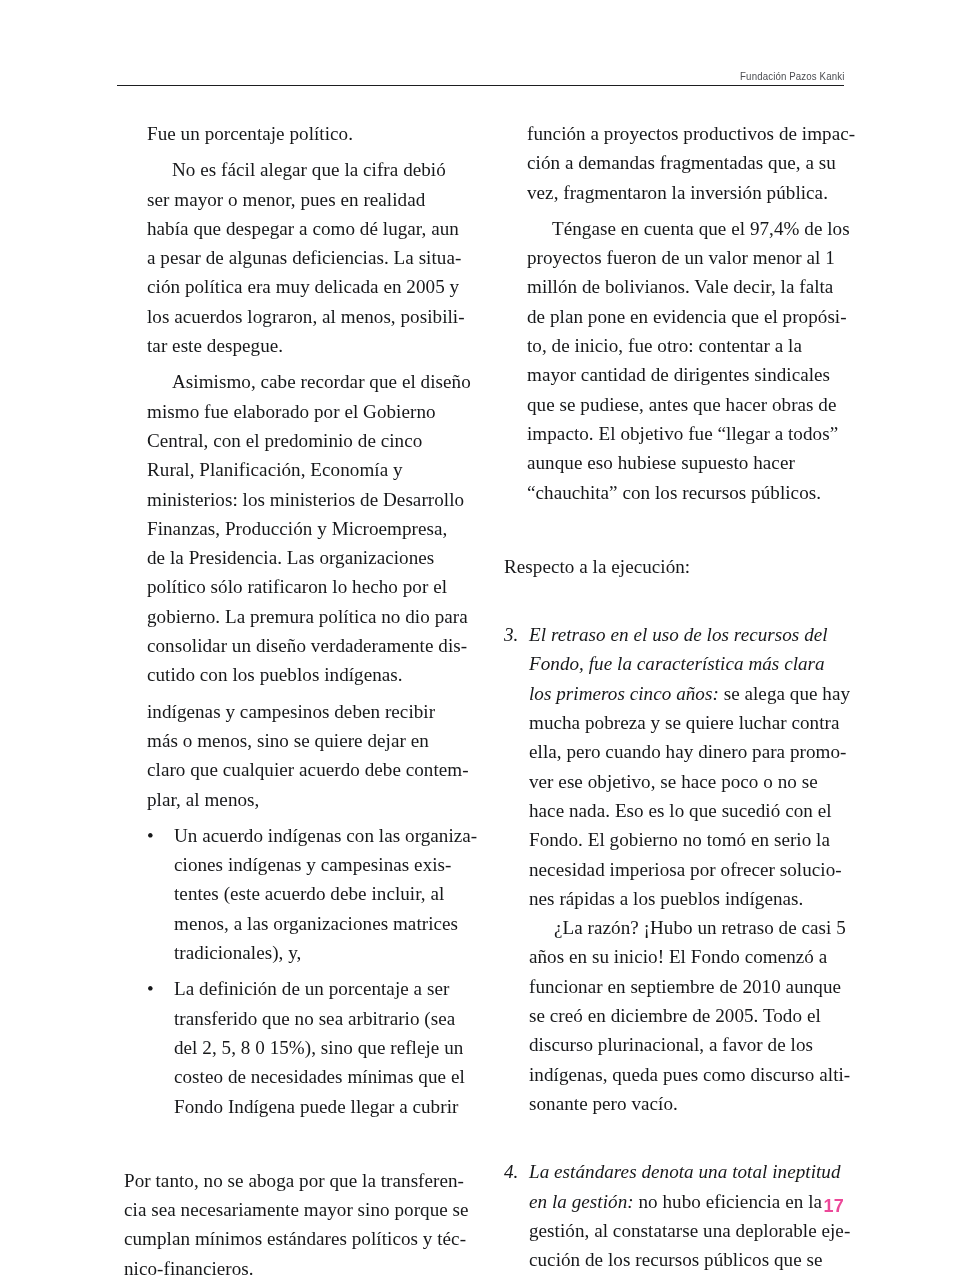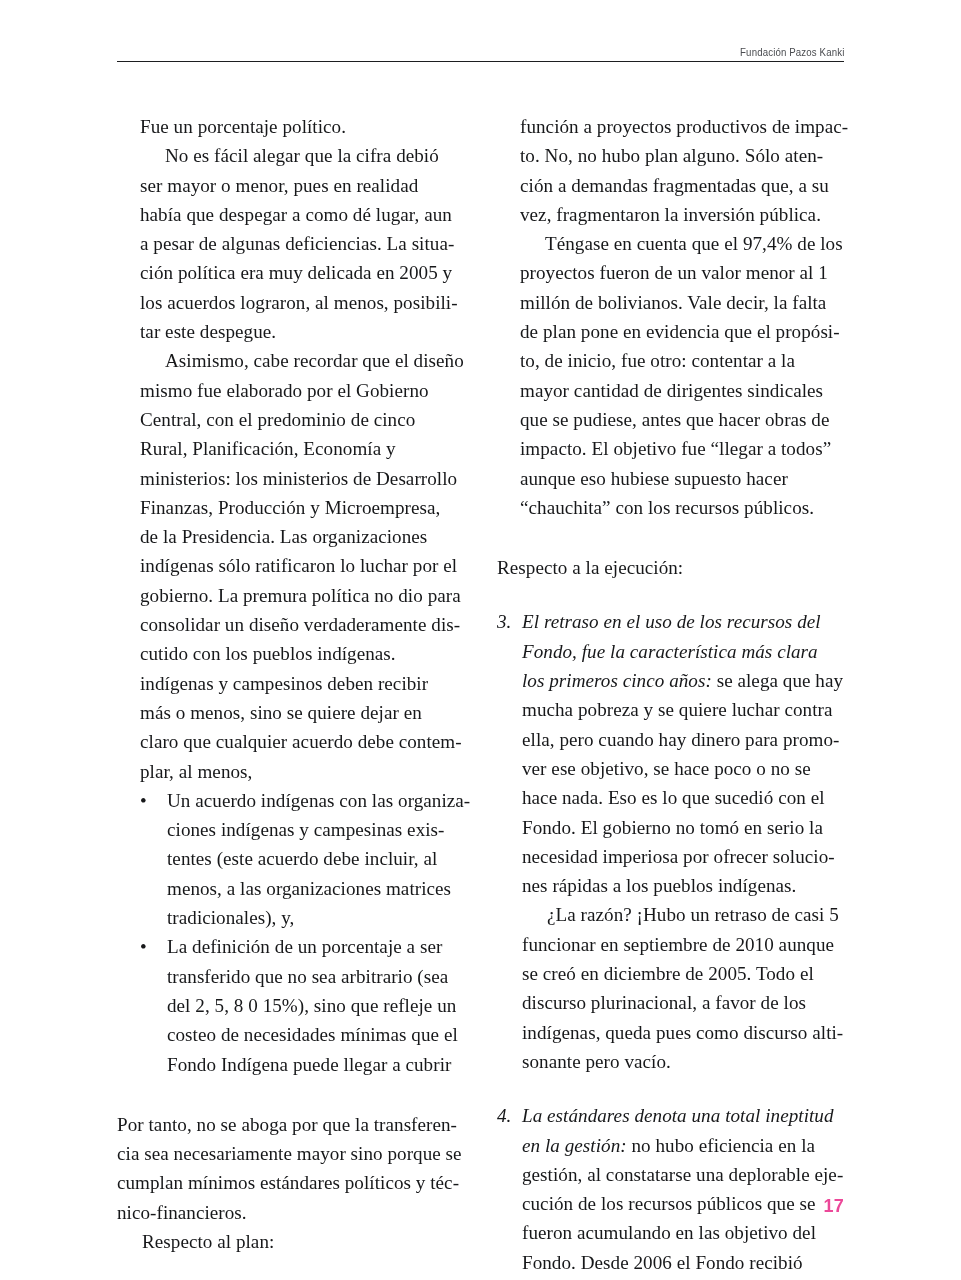--- a/index.html
+++ b/index.html
@@ -14,21 +14,21 @@
     position: relative;
     font-family: "Liberation Serif", "DejaVu Serif", serif;
     color: #17181a;
     overflow: hidden;
   }
 
   
   .running-head {
     position: absolute;
     left: 117px;
-    top: 40px;
+    top: 64px;
     width: 727px;
     height: 22px;
   }
   .running-head .rh-text {
     position: absolute;
     right: 0;
     bottom: 4px;
     font-family: "Liberation Sans", "DejaVu Sans", sans-serif;
     font-size: 10.5px;
     letter-spacing: 0.15px;
@@ -49,21 +49,21 @@
   
   .col {
     position: absolute;
     top: 112px;
     width: 355px;
   }
   .col-left  { left: 117px; }
   .col-right { left: 497px; }
 
   
-  .block { margin: 0; }
+  .block { margin: 7px; }
 
   .line {
     display: block;
     font-size: 19.1px;
     line-height: 29.3px;
     white-space: pre;
     letter-spacing: 0.05px;
   }
 
   
@@ -141,21 +141,21 @@
   </div>
 
   <div class="block ind-body">
     <span class="line ind-first">Asimismo, cabe recordar que el diseño</span>
     <span class="line">mismo fue elaborado por el Gobierno</span>
     <span class="line">Central, con el predominio de cinco</span>
     <span class="line">Rural, Planificación, Economía y</span>
     <span class="line">ministerios: los ministerios de Desarrollo</span>
     <span class="line">Finanzas, Producción y Microempresa,</span>
     <span class="line">de la Presidencia. Las organizaciones</span>
-    <span class="line">indígenas sólo ratificaron lo luchar por el</span>
+    <span class="line">político sólo ratificaron lo hecho por el</span>
     <span class="line">gobierno. La premura política no dio para</span>
     <span class="line">consolidar un diseño verdaderamente dis-</span>
     <span class="line">cutido con los pueblos indígenas.</span>
   </div>
 
   <div class="block ind-body">
     <span class="line">indígenas y campesinos deben recibir</span>
     <span class="line">más o menos, sino se quiere dejar en</span>
     <span class="line">claro que cualquier acuerdo debe contem-</span>
     <span class="line">plar, al menos,</span>
@@ -192,21 +192,20 @@
     <span class="line">nico-financieros.</span>
     <span class="line ind-first">Respecto al plan:</span>
   </div>
 
 </div>
 
 <div class="col col-right">
 
   <div class="block ind-body">
     <span class="line">función a proyectos productivos de impac-</span>
-    <span class="line">to. No, no hubo plan alguno. Sólo aten-</span>
     <span class="line">ción a demandas fragmentadas que, a su</span>
     <span class="line">vez, fragmentaron la inversión pública.</span>
   </div>
 
   <div class="block ind-body">
     <span class="line ind-first">Téngase en cuenta que el 97,4% de los</span>
     <span class="line">proyectos fueron de un valor menor al 1</span>
     <span class="line">millón de bolivianos. Vale decir, la falta</span>
     <span class="line">de plan pone en evidencia que el propósi-</span>
     <span class="line">to, de inicio, fue otro: contentar a la</span>
@@ -232,20 +231,21 @@
       <span class="line italic">Fondo, fue la característica más clara</span>
       <span class="line"><i class="italic">los primeros cinco años:</i><span> se alega que hay</span></span>
       <span class="line">mucha pobreza y se quiere luchar contra</span>
       <span class="line">ella, pero cuando hay dinero para promo-</span>
       <span class="line">ver ese objetivo, se hace poco o no se</span>
       <span class="line">hace nada. Eso es lo que sucedió con el</span>
       <span class="line">Fondo. El gobierno no tomó en serio la</span>
       <span class="line">necesidad imperiosa por ofrecer solucio-</span>
       <span class="line">nes rápidas a los pueblos indígenas.</span>
       <span class="line ind-first">¿La razón? ¡Hubo un retraso de casi 5</span>
+      <span class="line">años en su inicio! El Fondo comenzó a</span>
       <span class="line">funcionar en septiembre de 2010 aunque</span>
       <span class="line">se creó en diciembre de 2005. Todo el</span>
       <span class="line">discurso plurinacional, a favor de los</span>
       <span class="line">indígenas, queda pues como discurso alti-</span>
       <span class="line">sonante pero vacío.</span>
     </div>
   </div>
 
   <div class="gap-md"></div>
 

